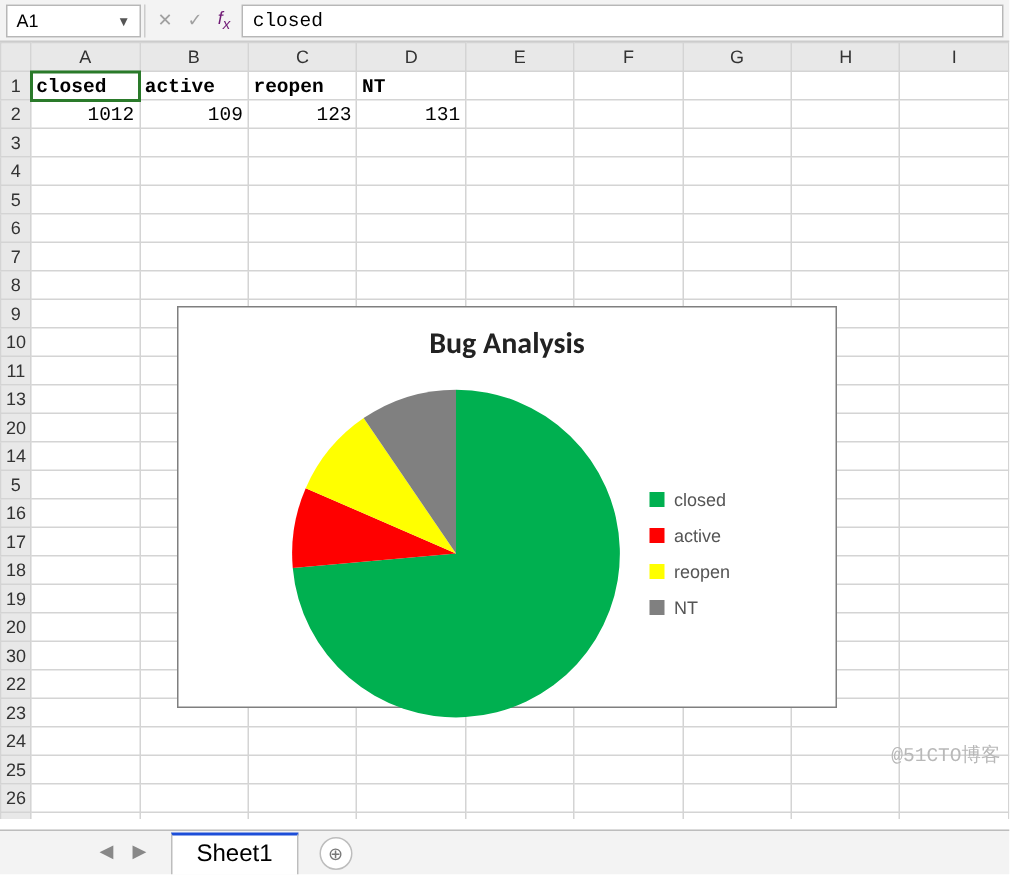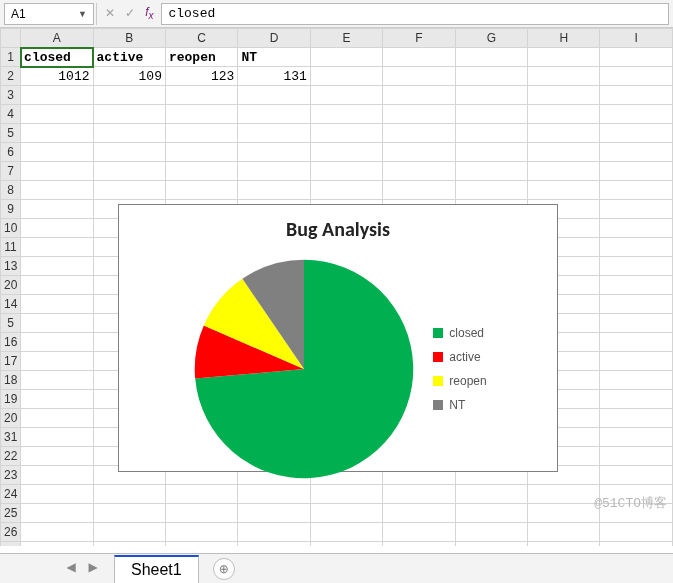--- a/index.html
+++ b/index.html
@@ -405,21 +405,21 @@
           <td></td>
           <td></td>
           <td></td>
           <td></td>
           <td></td>
           <td></td>
           <td></td>
           <td></td>
         </tr>
         <tr>
-          <th class="rowh">31</th>
+          <th class="rowh">30</th>
           <td></td>
           <td></td>
           <td></td>
           <td></td>
           <td></td>
           <td></td>
           <td></td>
           <td></td>
           <td></td>
         </tr>

